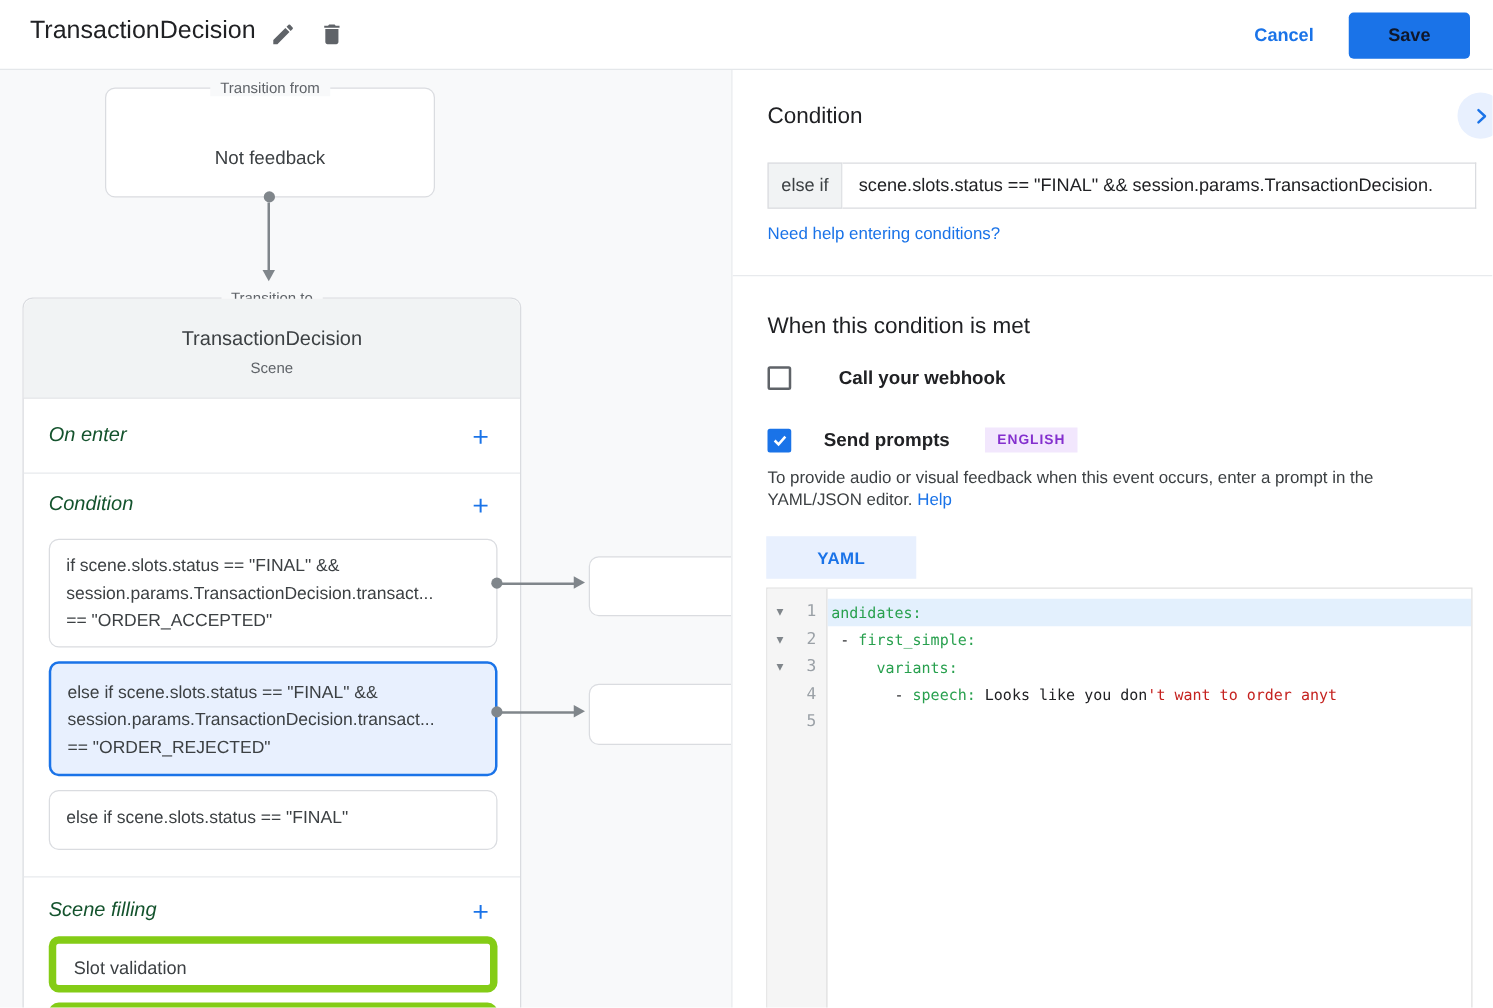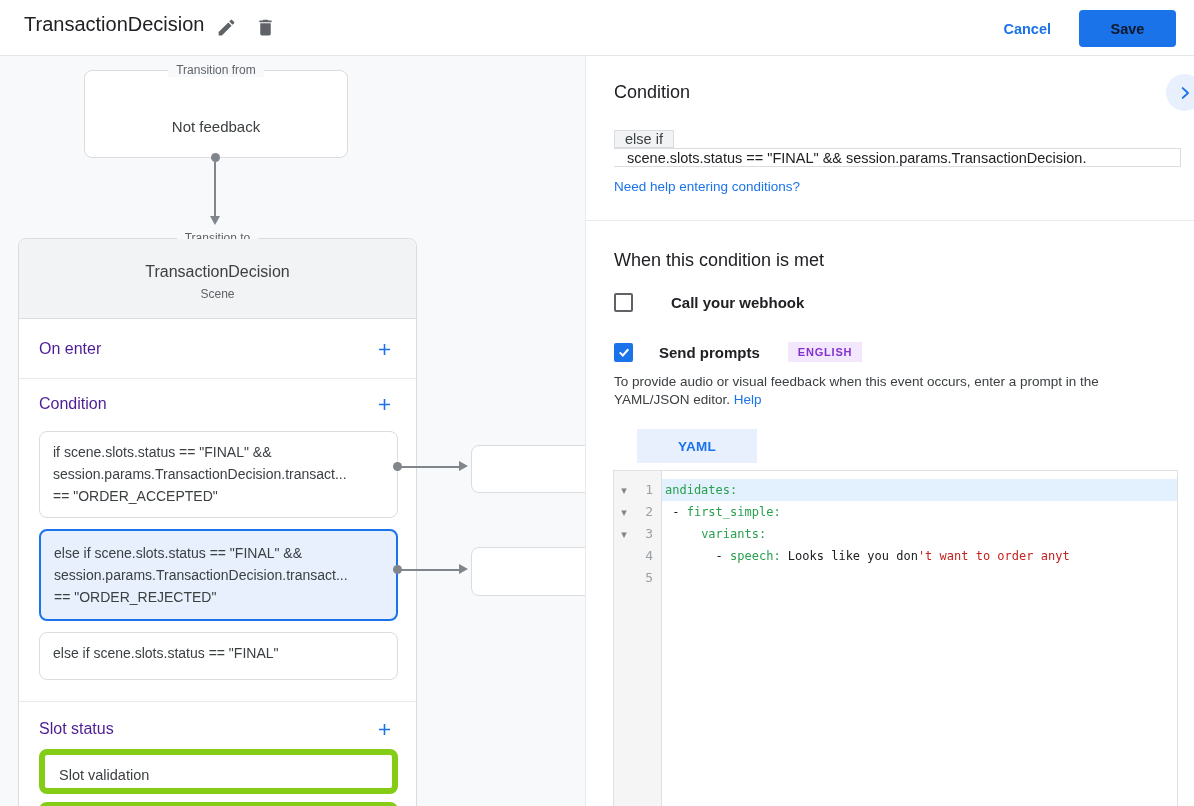--- a/index.html
+++ b/index.html
@@ -43,21 +43,21 @@
 
   .scene-card { position:absolute; left:18px; top:182px; width:399px; height:640px;
     background:#fff; border:1px solid #dadce0; border-radius:8px; }
   .scene-head { position:absolute; left:0; right:0; top:0; height:80px; background:#f1f3f4;
     border-bottom:1px solid #dadce0; border-radius:8px 8px 0 0; text-align:center; padding-top:24px; }
   .scene-name { font-size:16px; color:#3c4043; }
   .scene-type { font-size:12px; color:#5f6368; margin-top:6px; }
 
   .sect-row { position:absolute; left:20px; right:20px; display:flex;
     align-items:center; justify-content:space-between; }
-  .sect-label { font-size:16px; color:#4c1d95; }
+  .sect-label { font-size:16px; color:#14532d;font-style:italic; }
   .plus-btn { width:24px; height:24px; border:none; background:transparent; cursor:pointer;
     display:flex; align-items:center; justify-content:center; }
   .plus-btn svg { width:19px; height:19px; stroke:#1a73e8; stroke-width:2; fill:none; }
   .row-divider { position:absolute; left:0; right:0; height:1px; background:#e8eaed; }
 
   .cond-card { position:absolute; left:20px; width:359px; background:#fff;
     border:1px solid #dadce0; border-radius:8px; padding:9px 13px; font-size:14px;
     color:#3c4043; line-height:22px; white-space:pre-line; cursor:pointer; }
   .cond-card.selected { background:#e8f0fe; border:2px solid #1a73e8; padding:11px 13px; }
   .slot-card { position:absolute; left:20px; width:359px; background:#fff;
@@ -69,21 +69,21 @@
 
   
   .panel { position:absolute; left:585px; top:56px; width:609px; height:750px;
     background:#fff; border-left:1px solid #e8eaed; overflow:hidden; }
   .p-heading { position:absolute; left:28px; top:26px; font-size:18px; color:#202124; }
   .chevron-btn { position:absolute; left:580px; top:18px; width:37px; height:37px;
     border:none; border-radius:50%; background:#e8f0fe; cursor:pointer;
     display:flex; align-items:center; justify-content:center; }
   .chevron-btn svg { width:18px; height:18px; stroke:#1a73e8; stroke-width:2.6; fill:none; }
 
-  .cond-row { position:absolute; left:28px; top:74px; width:567px; height:37px; display:flex;flex-direction:column; }
+  .cond-row { position:absolute; left:28px; top:74px; width:567px; height:37px; display:flex; }
   .cond-prefix { width:60px; background:#f1f3f4; border:1px solid #dadce0;
     display:flex; align-items:center; justify-content:center; font-size:14.5px; color:#3c4043; }
   .cond-input { flex:1; border:1px solid #dadce0; border-left:none; outline:none;
     font-family:inherit; font-size:14.5px; color:#202124; padding:0 13px; background:#fff; }
 
   .help-link { position:absolute; left:28px; top:123px; font-size:13.5px; color:#1a73e8;
     text-decoration:none; cursor:pointer; }
   .p-divider { position:absolute; left:0; right:0; top:164px; height:1px; background:#e8eaed; }
   .when-heading { position:absolute; left:28px; top:194px; font-size:18px; color:#202124; }
 
@@ -96,21 +96,21 @@
   .lang-badge { margin-left:16px; background:#f2e7fd; color:#8430ce; font-size:11px;
     font-weight:bold; letter-spacing:.8px; padding:4px 10px; }
 
   .hint { position:absolute; left:28px; top:317px; width:556px; font-size:13.5px;
     line-height:18px; color:#3c4043; }
   .hint a { color:#1a73e8; text-decoration:none; cursor:pointer; }
 
   .tabs { position:absolute; left:27px; top:373px; display:flex; }
   .tab { width:120px; height:34px; border:none; background:transparent; cursor:pointer;
     font-family:inherit; font-size:13.5px; font-weight:bold; letter-spacing:.3px; color:#5f6368; }
-  .tab.active { background:#e8f0fe; color:#1a73e8;margin-left:24px; }
+  .tab.active { background:#e8f0fe; color:#1a73e8; }
 
   .editor { position:absolute; left:27px; top:414px; width:565px; height:400px;
     border:1px solid #e0e0e0; background:#fff; display:flex; }
   .gutter { width:48px; background:#f5f5f5; border-right:1px solid #e0e0e0;
     padding-top:8px; flex:none; }
   .gutter-row { height:22px; position:relative; }
   .fold { position:absolute; left:3px; top:0; width:14px; height:22px; border:none;
     background:transparent; color:#80868b; font-size:11px; line-height:22px; cursor:pointer;
     padding:0; font-family:inherit; }
   .lnum { position:absolute; right:8px; top:0; line-height:22px; font-size:13px;
@@ -184,21 +184,21 @@
 session.params.TransactionDecision.transact...
 == "ORDER_ACCEPTED"</div>
     <div class="cond-card selected" style="top:290px; height:92px;">else if scene.slots.status == "FINAL" &amp;&amp;
 session.params.TransactionDecision.transact...
 == "ORDER_REJECTED"</div>
     <div class="cond-card" style="top:393px; height:48px;">else if scene.slots.status == "FINAL"</div>
 
     <div class="row-divider" style="top:462px;"></div>
 
     <div class="sect-row" style="top:478px; height:24px;">
-      <span class="sect-label">Slot status</span>
+      <span class="sect-label">Scene filling</span>
       <button class="plus-btn">
         <svg viewBox="0 0 24 24">
             <path d="M12 5v14M5 12h14"></path>
           </svg>
       </button>
     </div>
     <div class="slot-card" style="top:510px; height:45px;">Slot validation</div>
     <div class="slot-card" style="top:563px; height:40px;"></div>
   </div>
 

